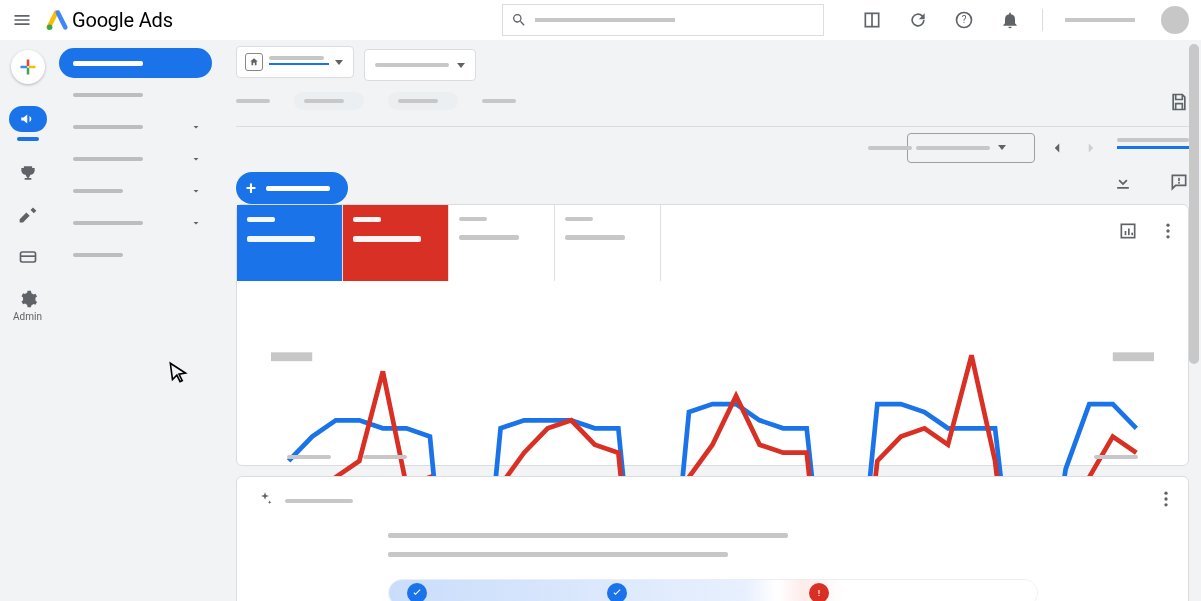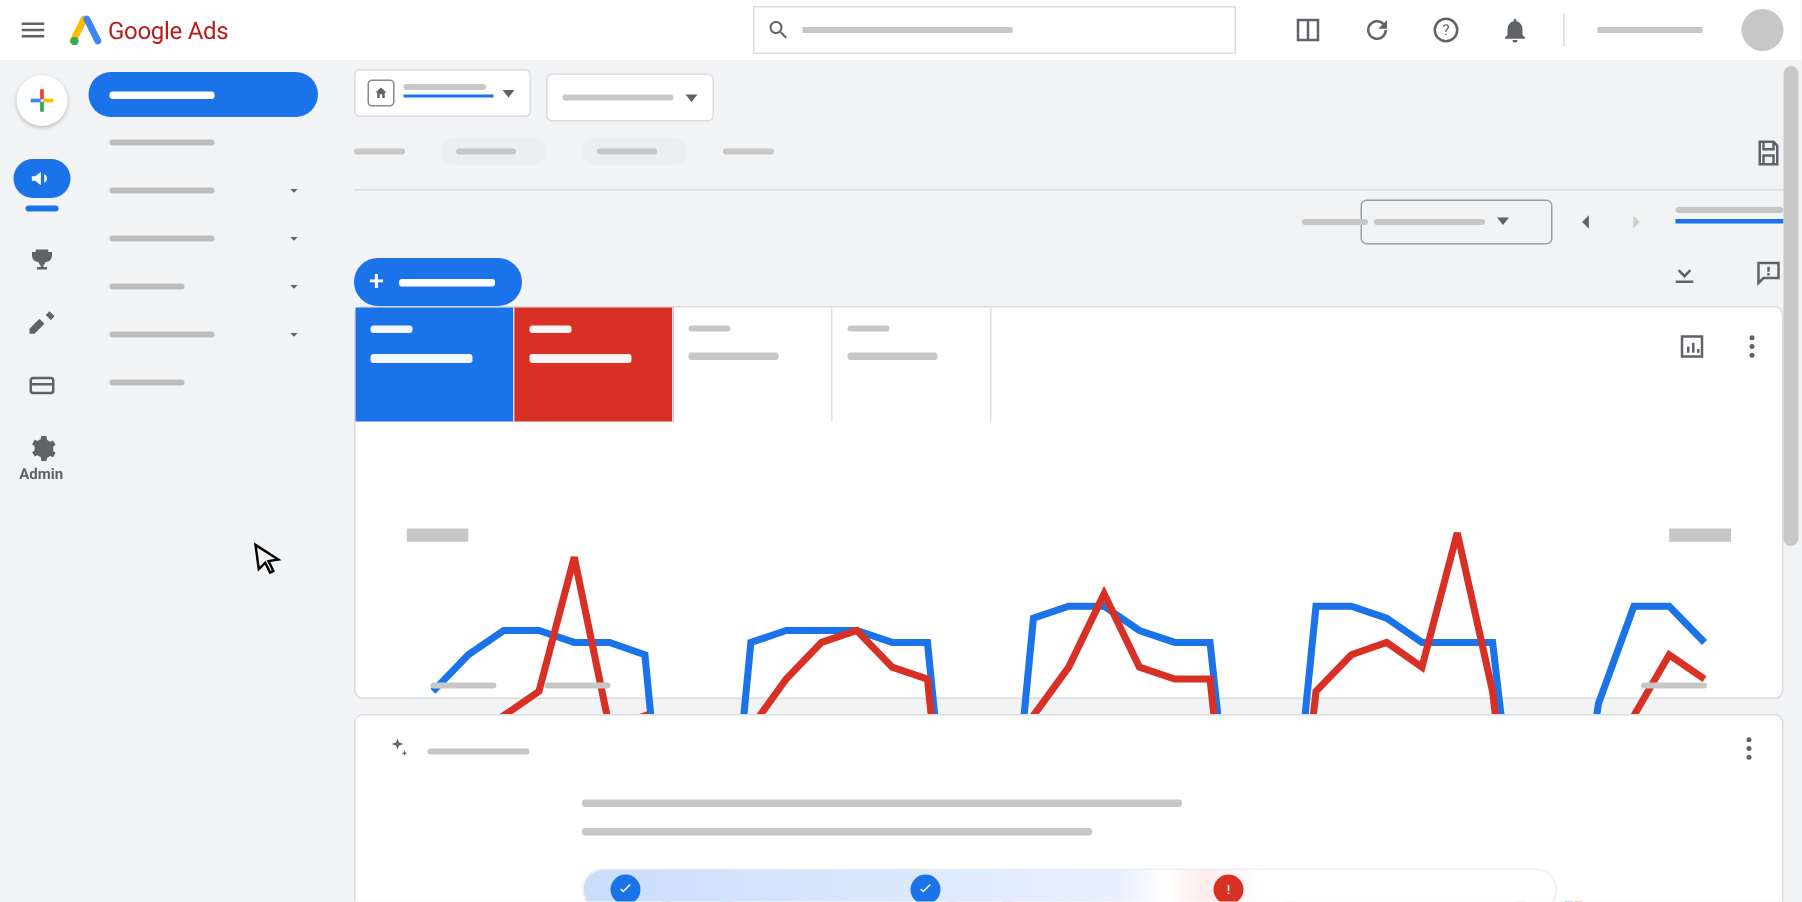--- a/index.html
+++ b/index.html
@@ -2,31 +2,31 @@
 <html><head>
 <meta charset="utf-8">
 <style>
   * { box-sizing: border-box; margin: 0; padding: 0; font-family: -apple-system, BlinkMacSystemFont, "Segoe UI", Roboto, Arial, sans-serif; }
   body { width: 1201px; height: 601px; overflow: hidden; background: #f1f3f4; position: relative; }
 
   
   .header { position: absolute; left:0; top:0; right:0; height:40px; background:#fff; display:flex; align-items:center; padding:0 12px; gap:14px; }
   .hamburger svg, .header svg { display:block; }
   .logo { display:flex; align-items:center; gap:4px; }
-  .logo-text { font-size:16px; color:#b91c1c; letter-spacing:-.2px; }
+  .logo-text { font-size:20px; color:#000000; letter-spacing:-.2px; }
   .search-box { position:absolute; left:502px; top:4px; width:322px; height:32px; border:1px solid #dadce0; display:flex; align-items:center; padding:0 8px; gap:8px; background:#fff; }
   .search-box span.ph { height:4px; background:#c7c7c7; flex:0 0 140px; }
   .hdr-right { margin-left:auto; display:flex; align-items:center; gap:26px; }
   .hdr-right .hicon { color:#5f6368; }
   .hdr-sep { width:1px; height:22px; background:#dadce0; margin:0 -4px; }
   .hdr-txt { width:70px; height:4px; background:#c7c7c7; }
   .avatar { width:28px; height:28px; border-radius:50%; background:#c7c7c7; }
 
   
-  .rail { position:absolute; left:0; top:40px; bottom:0; width:55px; background:#f1f3f4; display:flex; flex-direction:column; align-items:center; padding-top:10px; gap:22px;font-weight:bold; }
+  .rail { position:absolute; left:0; top:40px; bottom:0; width:55px; background:#f1f3f4; display:flex; flex-direction:column; align-items:center; padding-top:10px; gap:22px; }
   .create-btn { width:34px; height:34px; border-radius:50%; background:#fff; box-shadow:0 1px 3px rgba(0,0,0,.25); display:flex; align-items:center; justify-content:center; position:relative; }
   .rail-item { width:34px; display:flex; flex-direction:column; align-items:center; gap:2px; color:#5f6368; font-size:10px; }
   .rail-item.active .ricon { width:38px; height:26px; border-radius:14px; background:#1a73e8; display:flex; align-items:center; justify-content:center; color:#fff; }
   .rail-item.active .rline { width:22px; height:4px; background:#1a73e8; border-radius:2px; margin-top:3px; }
   .rail-item .rline { width:22px; height:3px; background:transparent; }
   .ricon { display:flex; align-items:center; justify-content:center; }
 
   
   .sidepanel { position:absolute; left:55px; top:40px; bottom:0; width:165px; background:#f1f3f4; padding:8px 8px 0 4px; }
   .sp-active { height:30px; border-radius:16px; background:#1a73e8; display:flex; align-items:center; padding:0 14px; }

